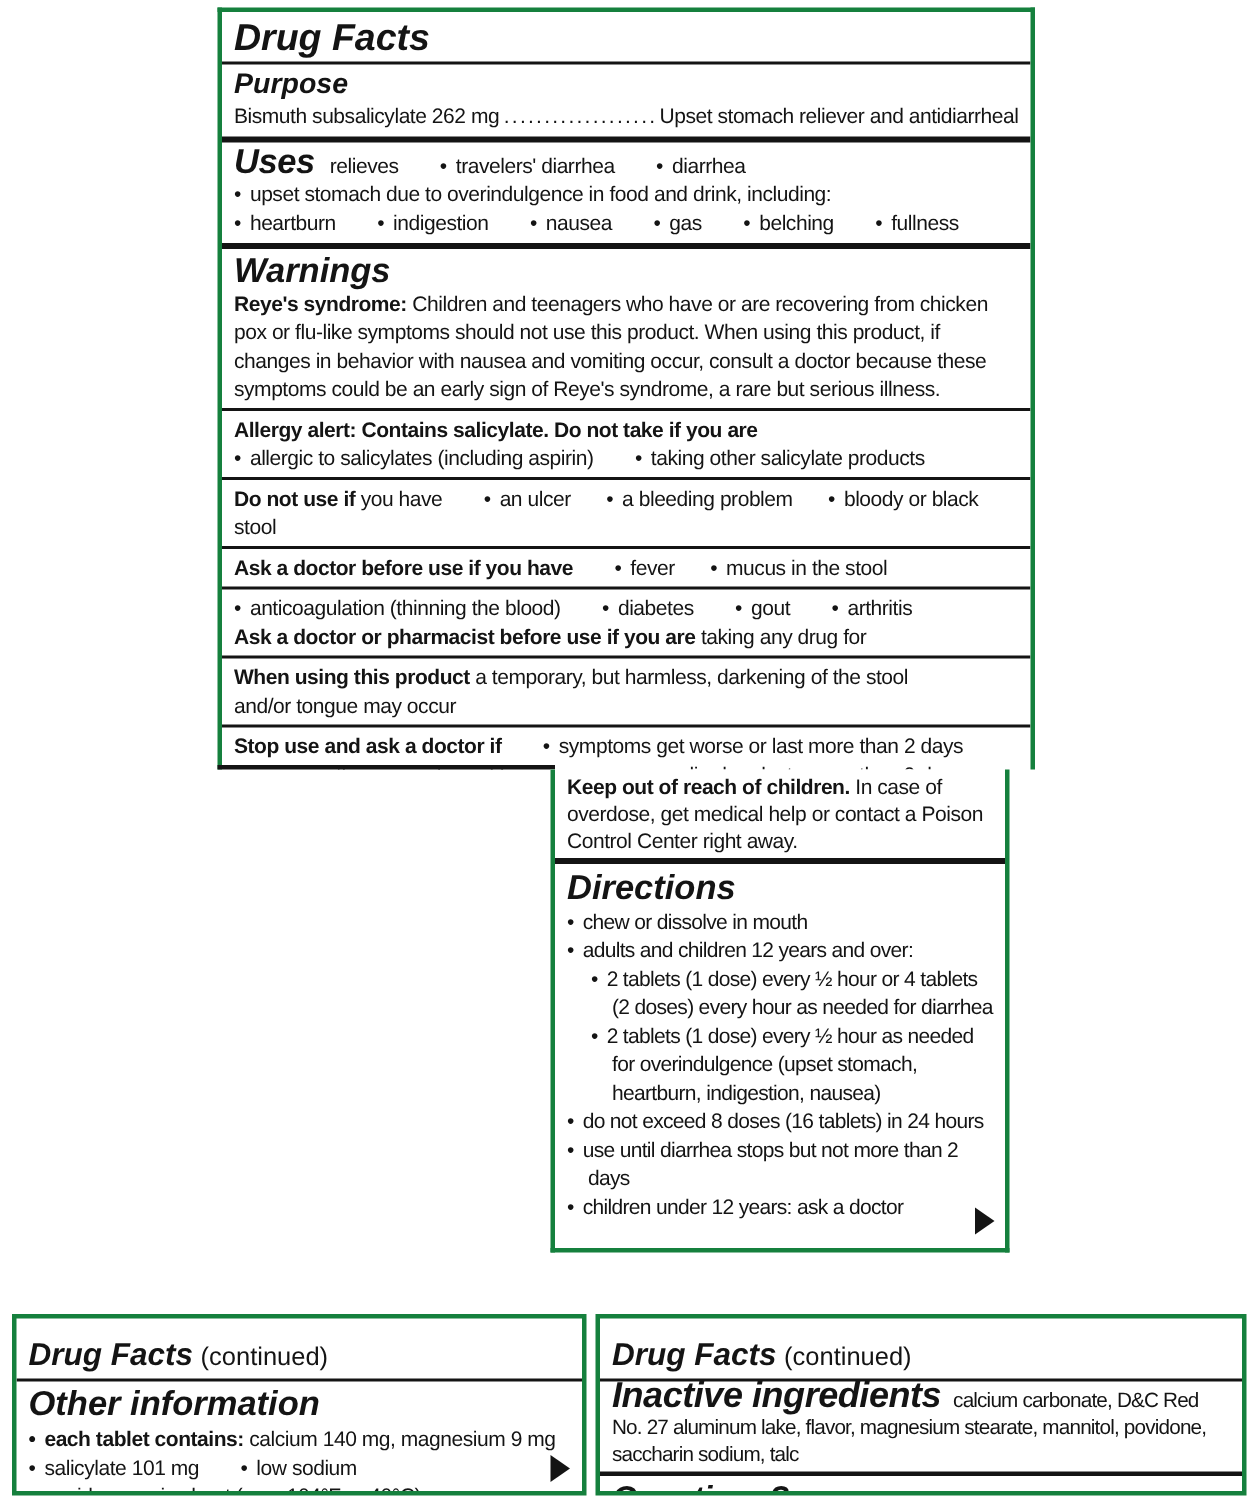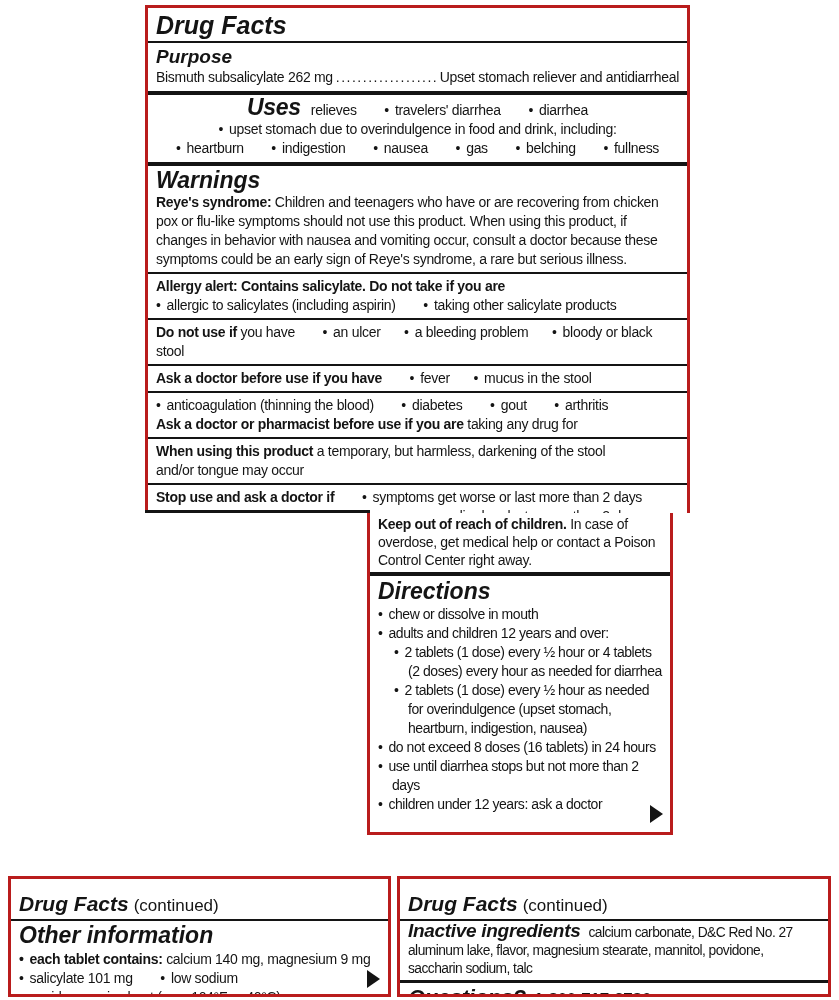--- a/index.html
+++ b/index.html
@@ -1,38 +1,38 @@
 <!DOCTYPE html>
 <html><head>
 <meta charset="utf-8">
 <style>
   html,body{margin:0;padding:0;background:#ffffff;}
   body{width:839px;height:1000px;font-family:"Liberation Sans",sans-serif;color:#141414;}
   .stage{position:relative;width:839px;height:1000px;background:#fff;overflow:hidden;}
-  .panel{position:absolute;box-sizing:border-box;border:3px solid #b91c1c;background:#fff;}
+  .panel{position:absolute;box-sizing:border-box;border:3px solid #15803d;background:#fff;}
   #panel-top{left:145px;top:5px;width:545px;height:508px;border-bottom:none;overflow:hidden;}
   #notch-bar{position:absolute;left:145px;top:510px;width:225px;height:3px;background:#141414;}
   #panel-lower{left:367px;top:513px;width:306px;height:322px;border-top:none;overflow:hidden;}
   #panel-bl{left:8px;top:876px;width:383px;height:121px;overflow:hidden;}
   #panel-br{left:397px;top:876px;width:434px;height:121px;overflow:hidden;}
 
   .body{font-size:14px;line-height:19px;letter-spacing:-0.3px;}
   .b{font-weight:bold;}
   .rule{height:2px;background:#141414;}
   .rule.thick{height:4px;}
   .rule.mid{margin:3px 0;}
 
   .df-title{font-style:italic;font-weight:bold;font-size:25px;line-height:28px;padding:3px 8px 2px;}
   .active-row{display:flex;justify-content:space-between;align-items:baseline;font-style:italic;font-weight:bold;font-size:19px;line-height:23px;padding:2px 8px 0;}
   .leader-row{display:flex;align-items:baseline;padding:0 8px 4px;}
   .dots{flex:1;overflow:hidden;white-space:nowrap;margin:0 3px;}
   .dots::after{content:"......................................................................................";letter-spacing:1.5px;}
 
   .sect-h{font-style:italic;font-weight:bold;font-size:23px;line-height:26px;}
-  .uses-block{padding:3px 8px 4px;text-align:center;}
+  .uses-block{padding:3px 8px 4px;}
   .uses-h{font-style:italic;font-weight:bold;font-size:23px;margin-right:10px;}
   .warn-title{padding:1px 8px 0;}
   .para{padding:0 8px;}
   .bi::before{content:"\2022";margin-right:6px;}
   .gap{margin-left:24px;}
   .gap-sm{margin-left:20px;}
   .bullet-block{padding-left:14px;text-indent:-14px;}
   .sub-bullet{padding-left:30px;text-indent:-14px;}
 
   .keepout{padding:2px 8px 0;line-height:18px;}
@@ -41,21 +41,21 @@
   .tri{position:absolute;width:0;height:0;border-left:13px solid #141414;border-top:9px solid transparent;border-bottom:9px solid transparent;}
   #dir-arrow{right:7px;bottom:9px;}
   #bl-arrow{right:8px;bottom:6px;}
 
   .cont-title{padding:13px 8px 1px;line-height:24px;}
   .cont-df{font-style:italic;font-weight:bold;font-size:21px;}
   .cont-suffix{font-size:17px;font-weight:normal;font-style:normal;margin-left:5px;}
   .oi-head{font-style:italic;font-weight:bold;font-size:23px;line-height:27px;padding:1px 8px 0;}
   .oi-list{padding:1px 8px 2px;}
   .inact-para{padding:1px 8px 2px;font-size:13.8px;line-height:18px;letter-spacing:-0.55px;}
-  .inact-h{font-style:italic;font-weight:bold;font-size:19px;letter-spacing:-0.3px;margin-right:8px;}
+  .inact-h{font-style:italic;font-weight:bold;font-size:24px;letter-spacing:-0.3px;margin-right:8px;}
   .q-row{padding:2px 8px;display:flex;align-items:baseline;}
   .q-h{font-style:italic;font-weight:bold;font-size:22px;letter-spacing:-0.3px;margin-right:8px;}
   .q-phone{font-weight:bold;font-size:17px;letter-spacing:-0.3px;}
 </style>
 </head>
 <body>
 
 <div class="stage">
 
   <div class="panel" id="panel-top">

